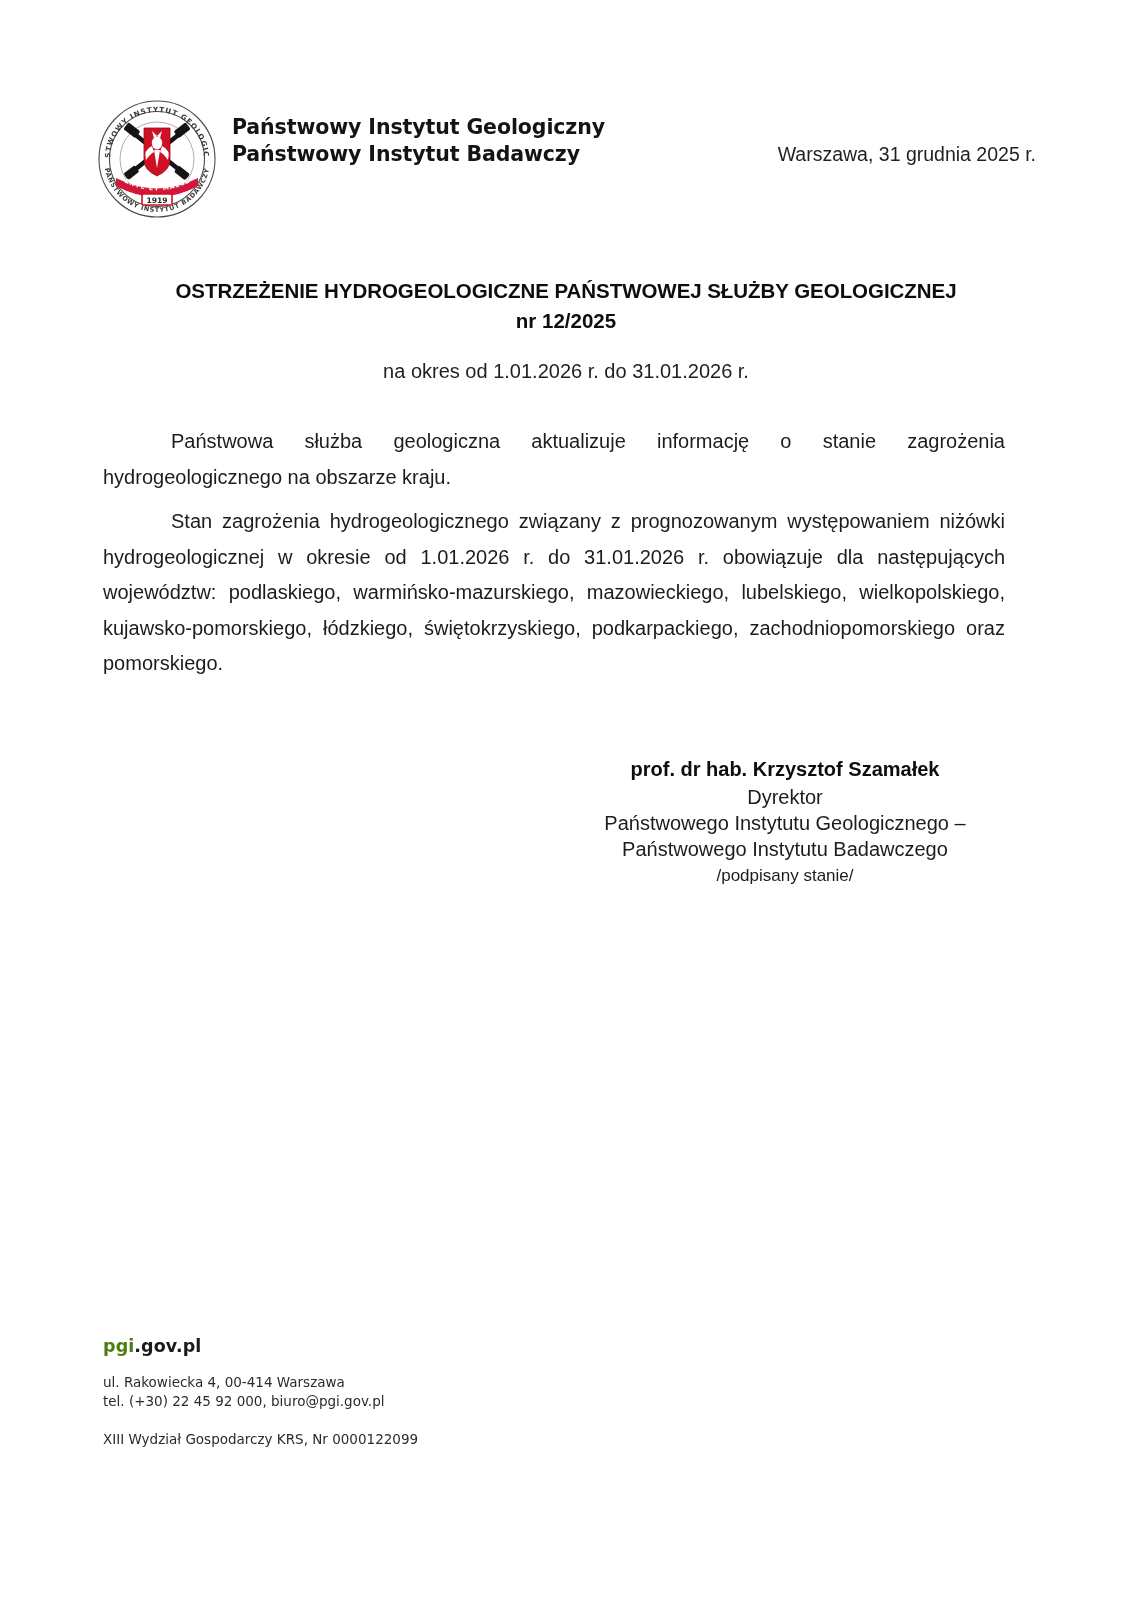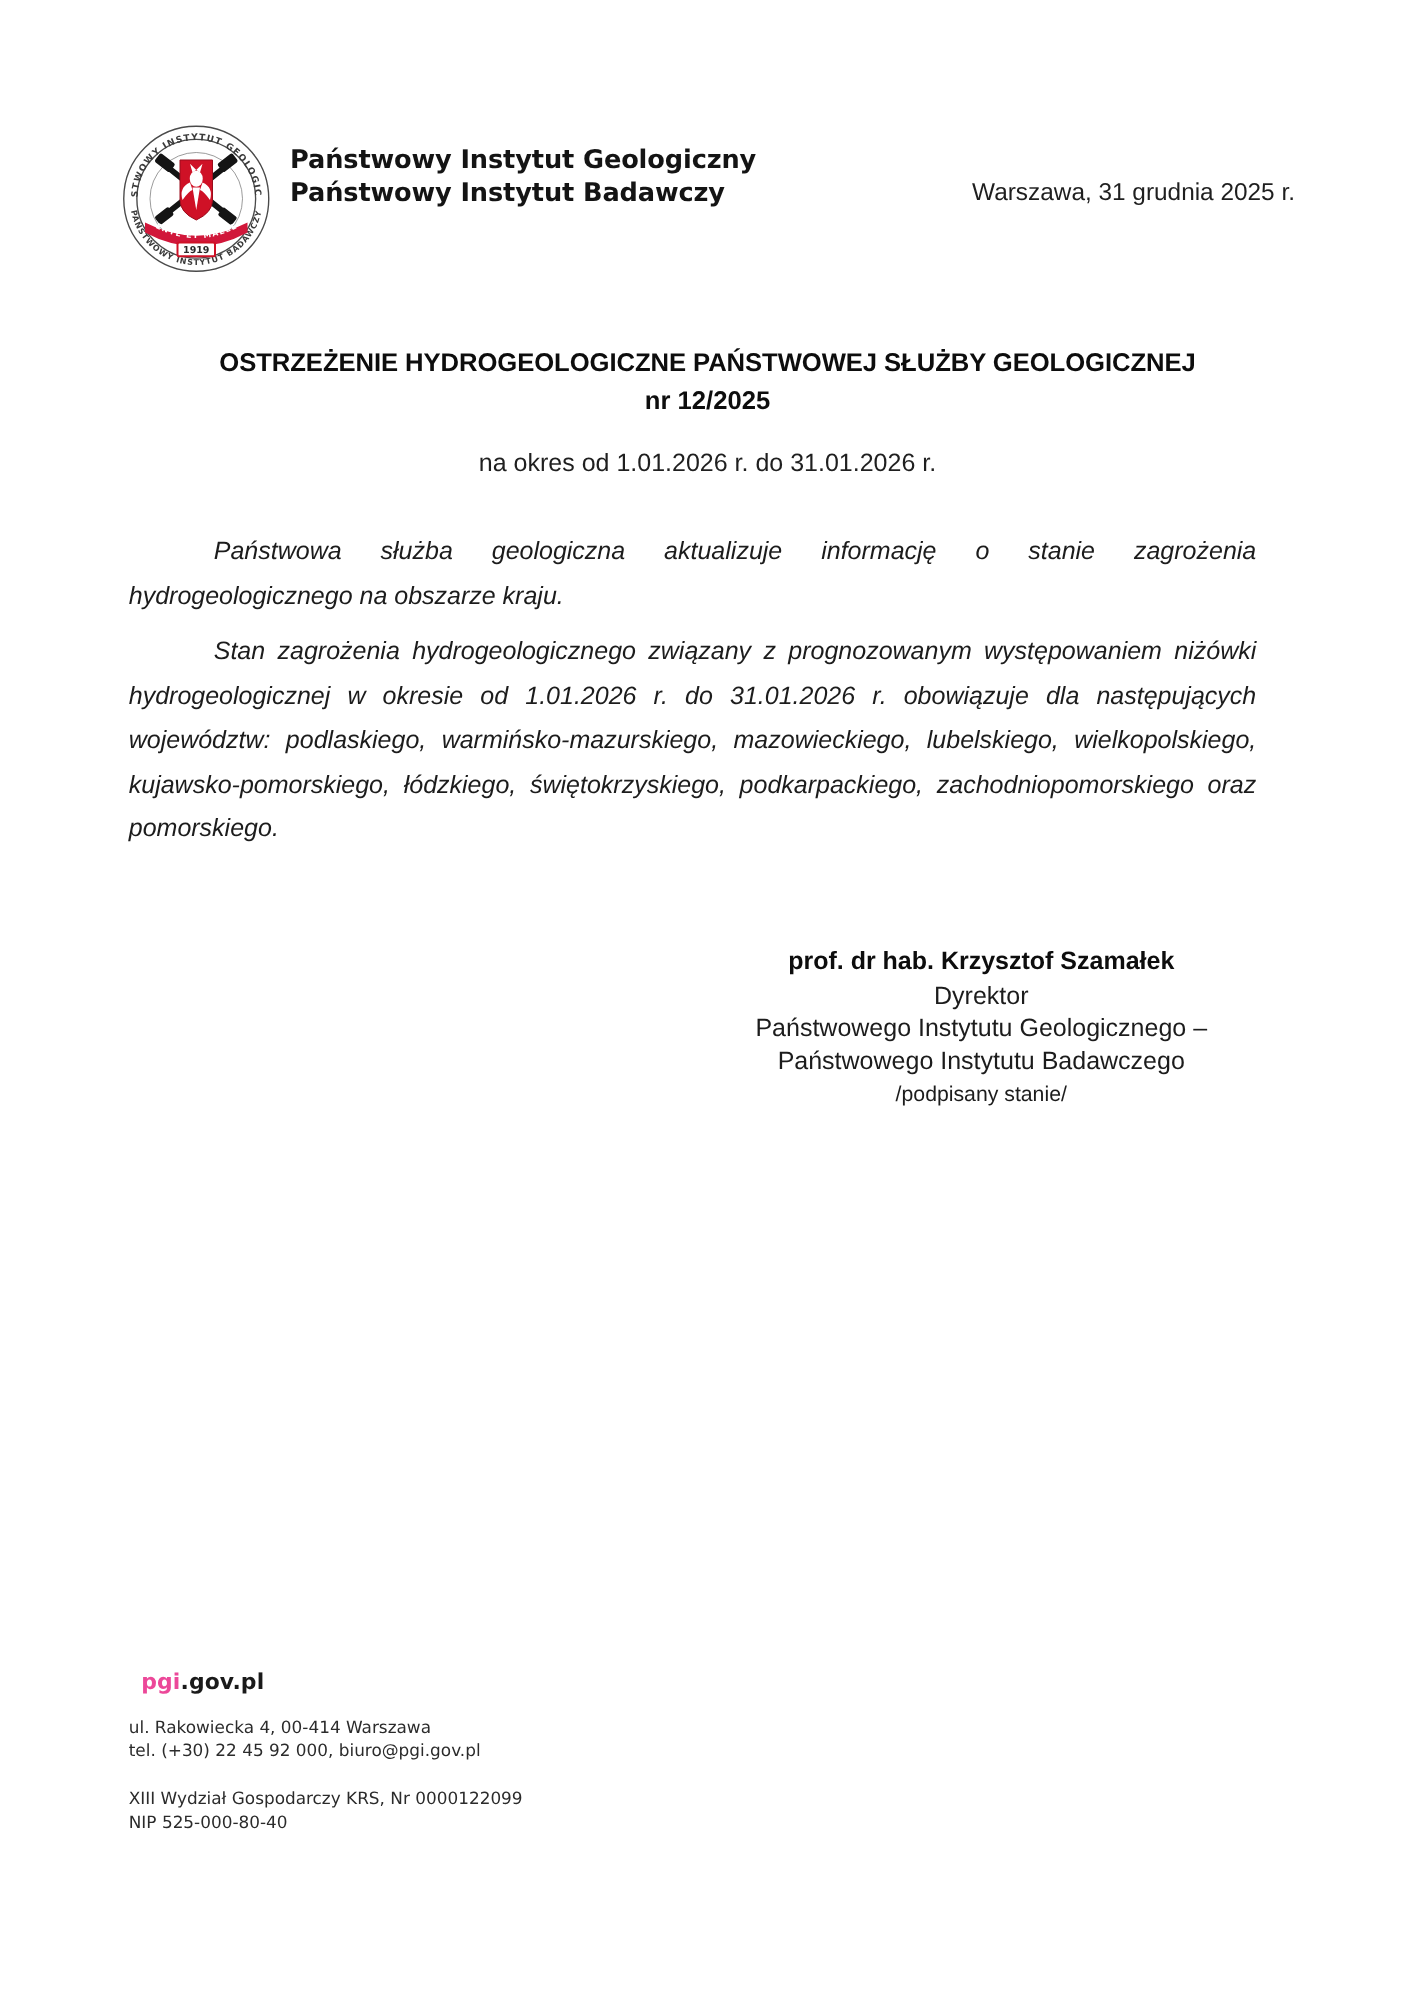--- a/index.html
+++ b/index.html
@@ -100,21 +100,20 @@
     line-height: 30px;
     color: #1f1f1f;
   }
 
   
   .body-copy {
     position: absolute;
     top: 424px;
     left: 103px;
     width: 902px;
-    font-style: italic;
   }
   .para {
     text-align: justify;
     text-justify: inter-word;
     font-size: 20px;
     line-height: 35.5px;
     color: #1c1c1c;
     margin: 0;
     text-indent: 68px;
   }
@@ -157,22 +156,21 @@
   }
   .footer-brand {
     font-family: "DejaVu Sans", sans-serif;
     font-size: 17.5px;
     font-weight: bold;
     letter-spacing: 0.1px;
     line-height: 22px;
     color: #1a1a1a;
   }
   .footer-brand .brand-pgi {
-    color: #ec4899;
-    margin-left: 10px;
+    color: #4d7c0f;
   }
   .footer-address {
     margin-top: 16px;
     font-family: "DejaVu Sans", sans-serif;
     font-size: 13.5px;
     line-height: 19px;
     color: #2b2b2b;
   }
   .footer-registry {
     margin-top: 19px;
@@ -270,15 +268,14 @@
 <div class="footer">
   <div class="footer-brand"><span class="brand-pgi">pgi</span><span>.gov.pl</span></div>
 
   <div class="footer-address">
     <div class="footer-line">ul. Rakowiecka 4, 00-414 Warszawa</div>
     <div class="footer-line">tel. (+30) 22 45 92 000, biuro@pgi.gov.pl</div>
   </div>
 
   <div class="footer-registry">
     <div class="footer-line">XIII Wydział Gospodarczy KRS, Nr 0000122099</div>
-    <div class="footer-line">NIP 525-000-80-40</div>
   </div>
 </div>
 
 </body></html>

